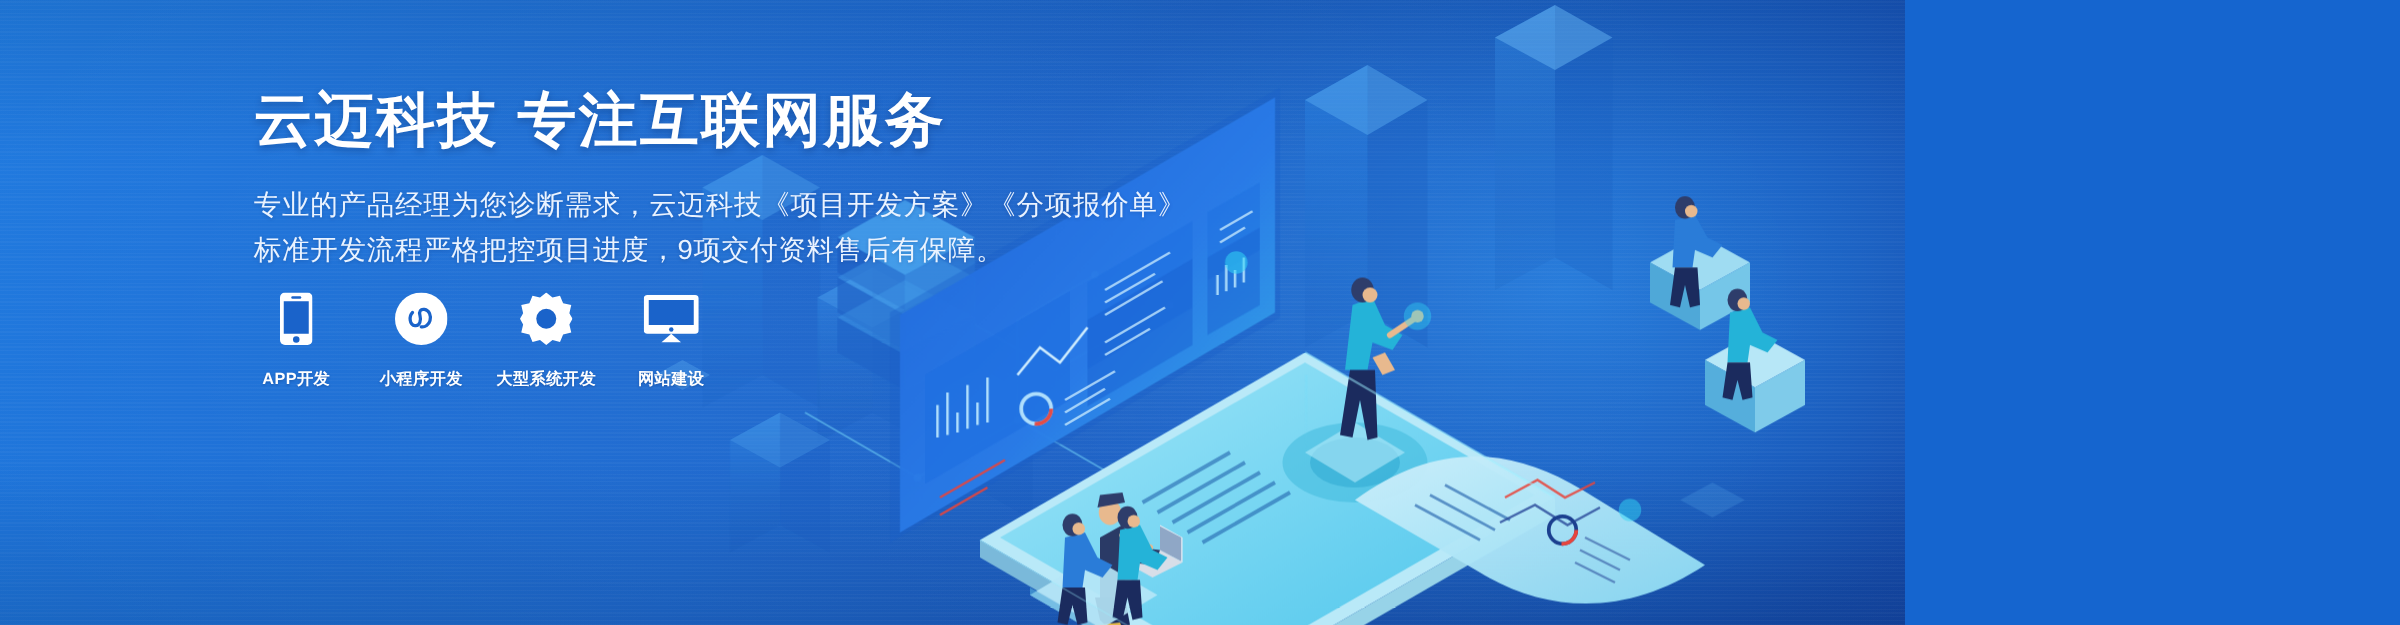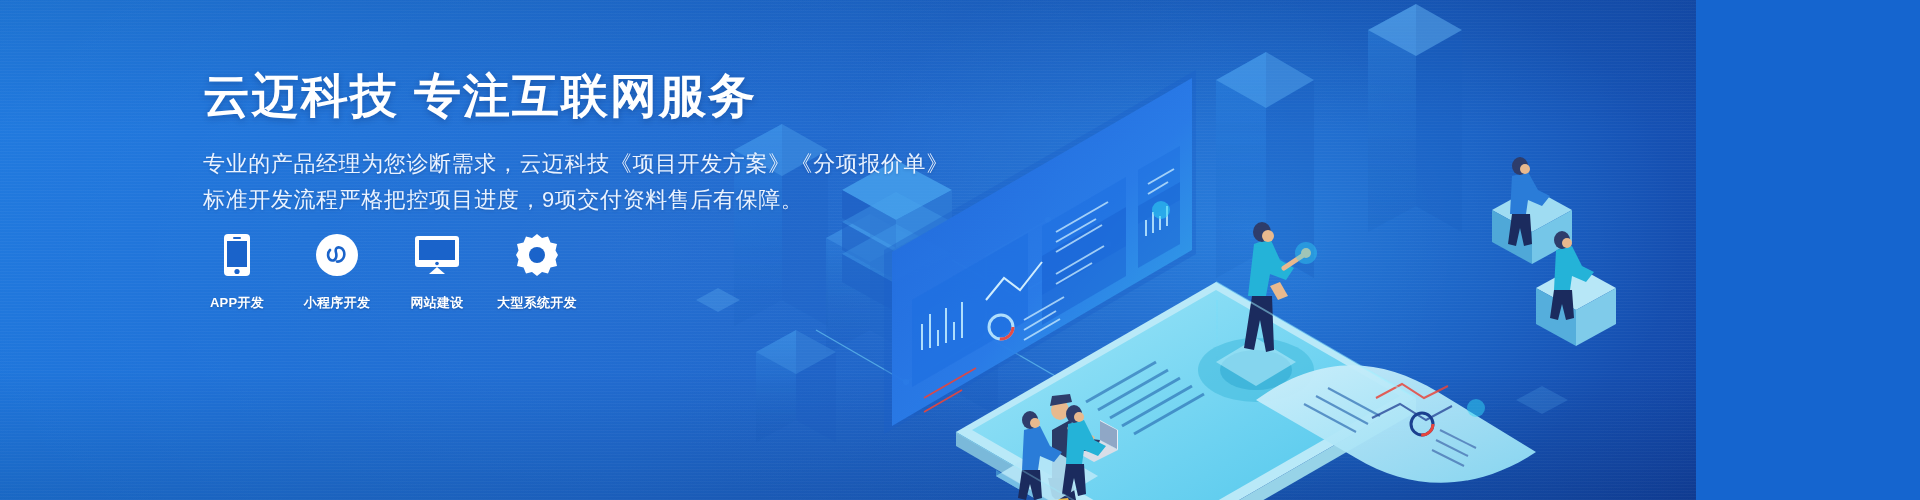--- a/index.html
+++ b/index.html
@@ -4,21 +4,21 @@
 <style>
   * { margin:0; padding:0; box-sizing:border-box; }
   html, body { width:1920px; height:500px; overflow:hidden; }
   body {
     font-family:"Liberation Sans", sans-serif;
     background:#1565cf;
   }
 
   #banner {
     position:relative;
-    width:1696px; height:500px;
+    width:1524px; height:500px;
     overflow:hidden;
     background:
       radial-gradient(ellipse 900px 600px at 1250px 230px, rgba(40,130,225,0.85) 0%, rgba(30,105,205,0.25) 48%, rgba(20,80,180,0) 72%),
       linear-gradient(118deg, #1f7ae0 0%, #1a6ed6 22%, #1764cd 44%, #1556bd 66%, #134caf 84%, #113f9e 100%);
   }
 
   
   .texture {
     position:absolute; inset:0;
     background-image:repeating-linear-gradient(0deg, rgba(255,255,255,0.030) 0px, rgba(255,255,255,0.030) 1px, rgba(0,0,0,0) 1px, rgba(0,0,0,0) 3px);
@@ -401,36 +401,36 @@
           <circle cx="21" cy="21" r="21" fill="#ffffff"></circle>
           <path d="M14 16 C11 19 11.5 26 16 26.5 C20 27 21 22 20 18.5 C19 15 20.5 13 23.5 13.5 C27.5 14.2 29 18.5 28 22.5 C27.2 25.7 24 28 21 27.5" fill="none" stroke="#1a63ca" stroke-width="2.6" stroke-linecap="round"></path>
         </svg>
       </span>
       <span class="lbl">小程序开发</span>
     </div>
 
 
     <div class="service">
       <span class="ico">
+        <svg width="42" height="42" viewBox="0 0 42 42">
+          <path d="M21 0 L26 4 L32 2.5 L34.5 8.5 L41 10 L39.5 16.5 L42 21 L39.5 25.5 L41 32 L34.5 33.5 L32 39.5 L26 38 L21 42 L16 38 L10 39.5 L7.5 33.5 L1 32 L2.5 25.5 L0 21 L2.5 16.5 L1 10 L7.5 8.5 L10 2.5 L16 4 Z" fill="#ffffff"></path>
+          <circle cx="21" cy="21" r="8" fill="#1a63ca"></circle>
+        </svg>
+      </span>
+      <span class="lbl">大型系统开发</span>
+    </div>
+
+    <div class="service">
+      <span class="ico">
         <svg width="44" height="38" viewBox="0 0 44 38">
           <rect x="0" y="0" width="44" height="31" rx="3" fill="#ffffff"></rect>
           <rect x="4" y="4" width="36" height="20" fill="#1a63ca"></rect>
           <circle cx="22" cy="27.5" r="1.8" fill="#1a63ca"></circle>
           <path d="M14 38 L22 31 L30 38 Z" fill="#ffffff"></path>
         </svg>
       </span>
       <span class="lbl">网站建设</span>
     </div>
 
-    <div class="service">
-      <span class="ico">
-        <svg width="42" height="42" viewBox="0 0 42 42">
-          <path d="M21 0 L26 4 L32 2.5 L34.5 8.5 L41 10 L39.5 16.5 L42 21 L39.5 25.5 L41 32 L34.5 33.5 L32 39.5 L26 38 L21 42 L16 38 L10 39.5 L7.5 33.5 L1 32 L2.5 25.5 L0 21 L2.5 16.5 L1 10 L7.5 8.5 L10 2.5 L16 4 Z" fill="#ffffff"></path>
-          <circle cx="21" cy="21" r="8" fill="#1a63ca"></circle>
-        </svg>
-      </span>
-      <span class="lbl">大型系统开发</span>
-    </div>
-
   </div>
 
   <div class="vignette"></div>
 </div>
 
 </body></html>

